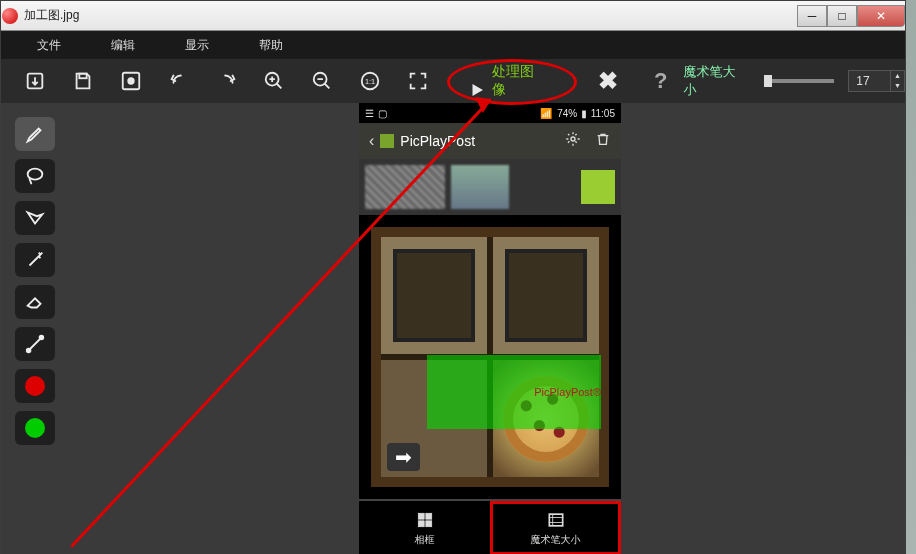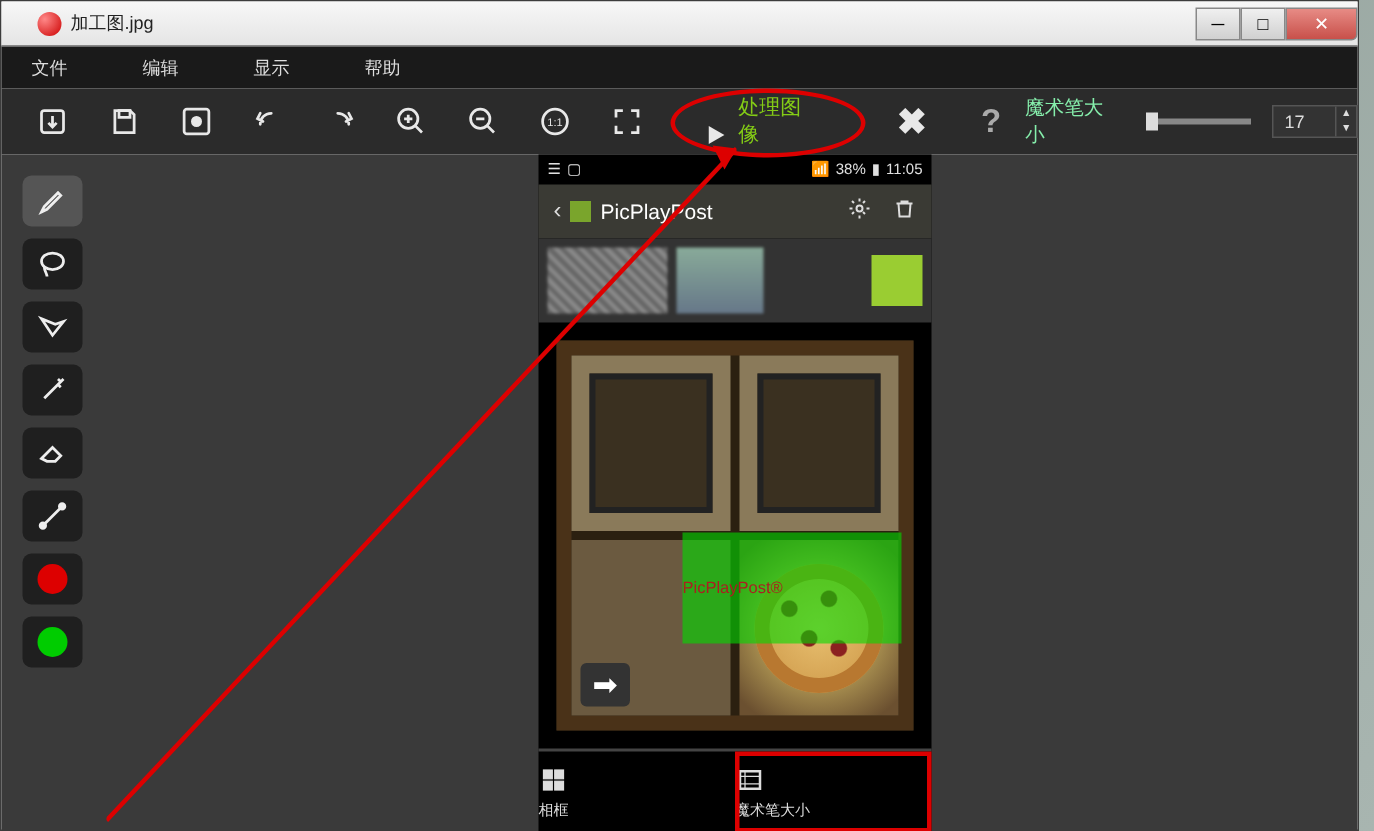--- a/index.html
+++ b/index.html
@@ -1,24 +1,24 @@
 <!DOCTYPE html>
 <html><head>
 <meta charset="utf-8">
 <style>
   * { margin: 0; padding: 0; box-sizing: border-box; font-family: "Microsoft YaHei", sans-serif; }
   body { width: 916px; height: 554px; background: linear-gradient(135deg, #8b9a94 0%, #a8b5b0 100%); overflow: hidden; }
   .window { position: absolute; left: 0; top: 0; width: 906px; height: 554px; background: #fff; border: 1px solid #3c3c3c; }
-  .titlebar { height: 30px; background: linear-gradient(#f7f7f7, #e5e5e5); display: flex; align-items: center; padding-left: 24px; border-bottom: 1px solid #888; }
+  .titlebar { height: 30px; background: linear-gradient(#f7f7f7, #e5e5e5); display: flex; align-items: center; padding-left: 1px; border-bottom: 1px solid #888; }
   .titlebar-icon { width: 16px; height: 16px; border-radius: 50%; background: radial-gradient(circle at 30% 30%, #ff8888, #cc0000); margin-right: 6px; }
   .titlebar-text { font-size: 12px; color: #222; flex: 1; }
   .win-controls { display: flex; height: 22px; }
   .win-btn { width: 30px; height: 22px; display: flex; align-items: center; justify-content: center; border: 1px solid #888; background: linear-gradient(#f0f0f0,#d0d0d0); font-size: 12px; cursor: pointer; }
   .win-close { width: 48px; background: linear-gradient(#e78b85,#c8504a); color: #fff; border-radius: 0 0 4px 0; }
-  .menubar { height: 28px; background: #1a1a1a; display: flex; align-items: center; padding-left: 4px; }
+  .menubar { height: 28px; background: #1a1a1a; display: flex; align-items: center; padding-left: 20px; }
   .menu-item { color: #ddd; font-size: 12px; padding: 4px 16px; margin-right: 18px; cursor: pointer; }
   .toolbar { height: 44px; background: #2b2b2b; display: flex; align-items: center; padding-left: 20px; position: relative; }
   .t-btn { width: 28px; height: 28px; margin-right: 20px; display: flex; align-items: center; justify-content: center; cursor: pointer; color: #e8e8e8; }
   .t-btn svg { width: 22px; height: 22px; stroke: #e8e8e8; fill: none; stroke-width: 2; }
   .process-btn { display: flex; align-items: flex-end; padding: 6px 16px; color: #84cc16; cursor: pointer; margin-right: 14px; }
   .process-btn svg { width: 18px; height: 18px; fill: #e8e8e8; margin-right: 6px; }
   .process-label { font-size: 14px; }
   .tool-x { font-size: 24px; color: #e8e8e8; font-weight: bold; margin: 0 20px; cursor: pointer; }
   .tool-q { font-size: 22px; color: #aaa; font-weight: bold; margin: 0 16px; cursor: pointer; }
   .brush-label { color: #86efac; font-size: 13px; margin-right: 16px; }
@@ -60,25 +60,25 @@
   .t1::after,.t2::after{content:"";position:absolute;inset:12px;background:#3a3020;border:4px solid #222;}
   .t3 { display:flex; align-items:center; justify-content:center; }
   .t3-arrow { font-size:20px; color:#fff; background:#333; padding:2px 8px; border-radius:4px; position:absolute; left:6px; bottom:6px; }
   .t4 { background: radial-gradient(circle,#c8b060 30%,#6b5030 90%); display:flex; align-items:center; justify-content:center; }
   .pizza { width:86px; height:86px; border-radius:50%; background: radial-gradient(circle,#e8c070,#c89040); box-shadow: inset 0 0 0 10px #b87830; position:relative;}
   .pizza::before{content:"";position:absolute;inset:10px;border-radius:50%;background:
     radial-gradient(circle at 20% 30%, #8b2020 5px, transparent 6px),
     radial-gradient(circle at 60% 20%, #8b2020 5px, transparent 6px),
     radial-gradient(circle at 40% 60%, #8b2020 5px, transparent 6px),
     radial-gradient(circle at 70% 70%, #8b2020 5px, transparent 6px);}
-  .green-overlay { position:absolute; right:-2px; top:118px; width:146px; height:74px; background:rgba(0,220,0,0.6); display:flex; align-items:center; justify-content:flex-start;}
+  .green-overlay { position:absolute; right:-2px; top:118px; width:174px; height:74px; background:rgba(0,220,0,0.6); display:flex; align-items:center; justify-content:flex-end;}
   .watermark { color:#aa2020; font-size:11px; }
 
   .phone-tabs { height: 56px; display: flex; border-top: 2px solid #444; }
-  .tab { flex: 1; display: flex; flex-direction: column; align-items: flex-start; justify-content: center; color: #ddd; font-size: 10px; cursor: pointer; gap:3px;}
+  .tab { flex: 1; display: flex; flex-direction: column; align-items: center; justify-content: center; color: #ddd; font-size: 10px; cursor: pointer; gap:3px;}
   .tab svg { width: 20px; height: 20px; fill:#ddd; stroke:#ddd; }
   .tab.selected { outline: 3px solid #d00; outline-offset: -3px; }
 
   .red-circle { position:absolute; left:446px; top:58px; width:130px; height:46px; border:3px solid #d00; border-radius:50%; pointer-events:none; z-index:5;}
   .arrow-line { position:absolute; left:70px; top:92px; width:420px; height:460px; z-index:4; pointer-events:none;}
 </style>
 </head>
 <body>
 
 <div class="window">
@@ -216,21 +216,21 @@
     </div>
 
     <div class="phone">
       <div class="status">
         <div class="status-left">
             <span>☰</span>
             <span>▢</span>
           </div>
         <div class="status-right">
           <span>📶</span>
-          <span>38%</span>
+          <span>74%</span>
           <span>▮</span>
           <span>11:05</span>
         </div>
       </div>
       <div class="app-header">
         <span class="app-back">‹</span>
         <div class="app-logo"></div>
         <span class="app-title">PicPlayPost</span>
         <span class="app-gear"><svg viewBox="0 0 24 24">
               <circle cx="12" cy="12" r="3" fill="none" stroke="#ddd" stroke-width="2"></circle>

